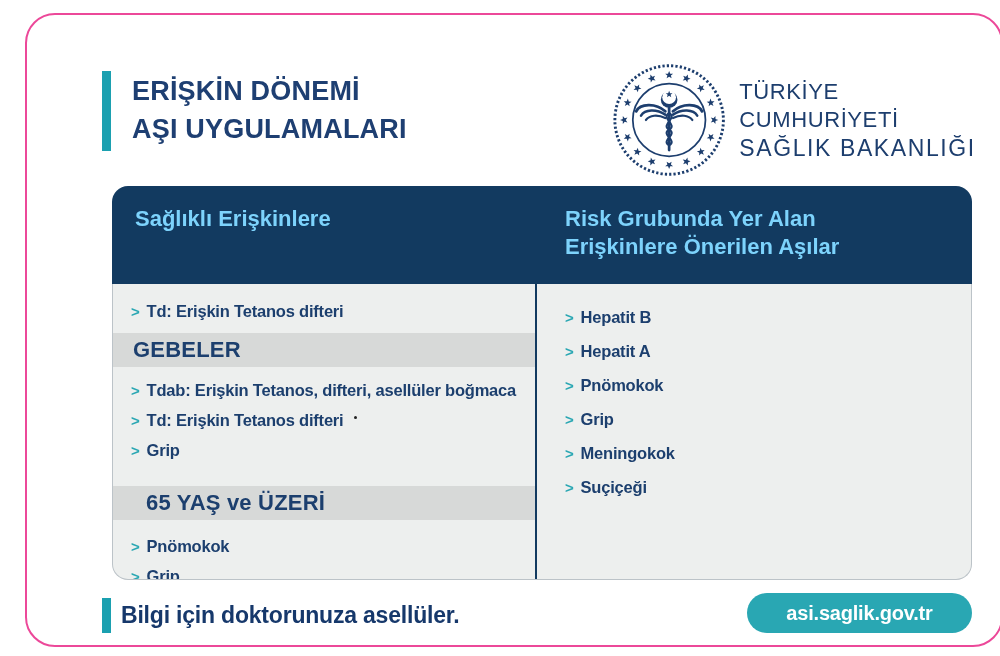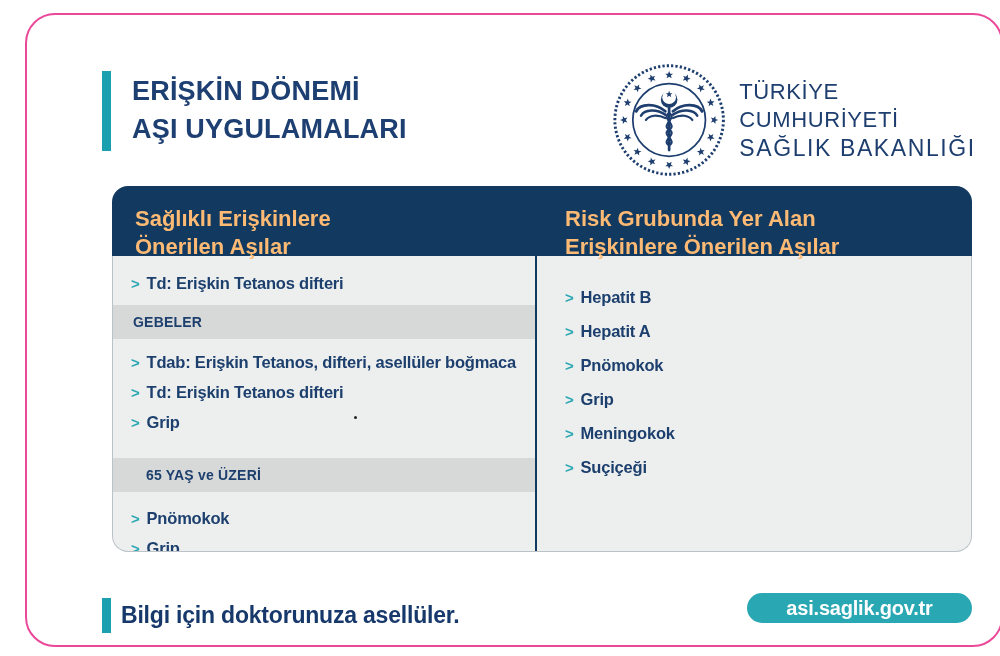--- a/index.html
+++ b/index.html
@@ -16,48 +16,48 @@
               letter-spacing:.2px;padding-top:1px;}
 
   .logo-block{position:absolute;left:584px;top:46px;display:flex;align-items:center;}
   .logo-svg{width:118px;height:118px;display:block;}
   .ministry-text{margin-left:12px;color:#1d3e6e;}
   .ministry-line1{font-size:22px;font-weight:normal;letter-spacing:.6px;line-height:28px;}
   .ministry-line2{font-size:23px;font-weight:normal;letter-spacing:1.6px;line-height:28px;}
 
   
   .vax-table{position:absolute;left:85px;top:171px;width:860px;height:386px;}
-  .thead{display:flex;height:70px;background:#123a60;border-radius:16px 16px 0 0;color:#fdba74;}
+  .thead{display:flex;height:98px;background:#123a60;border-radius:16px 16px 0 0;color:#7dd3fc;}
   .th{font-weight:bold;font-size:22px;line-height:28px;padding-top:19px;box-sizing:border-box;}
   .th-left{width:425px;padding-left:23px;}
   .th-right{flex:1;padding-left:28px;}
   .tbody{display:flex;height:296px;background:#edefee;border:1px solid #bcc3c8;border-top:none;
          border-radius:0 0 16px 16px;overflow:hidden;box-sizing:border-box;}
   .col-left{width:424px;border-right:2px solid #123a60;padding-top:12px;box-sizing:border-box;}
-  .col-right{flex:1;padding-top:24px;}
+  .col-right{flex:1;padding-top:16px;}
 
   .row{color:#1c3f6e;}
   .row.item{display:flex;align-items:baseline;font-weight:bold;font-size:16.5px;
             letter-spacing:-0.2px;padding:4.5px 8px 4.5px 18px;line-height:20px;}
   .col-right .row.item{padding:6.5px 8px 6.5px 28px;}
   .chevron{color:#2aa7b3;font-weight:bold;margin-right:7px;font-size:15px;flex:0 0 auto;}
   .chevron::before{content:">";}
-  .row.band{background:#d7d9d8;font-weight:bold;font-size:14px;letter-spacing:.2px;
+  .row.band{background:#d7d9d8;font-weight:bold;font-size:22px;letter-spacing:.2px;
             padding:7px 18px 7px 20px;margin:7px 0 8px 0;line-height:20px;}
   .col-left .row:nth-child(6){margin-top:21px;padding-left:33px;}
   .col-left .row:nth-child(7){margin-top:11px;}
 
   .dot-artifact{position:absolute;left:327px;top:401px;width:3px;height:3px;
                 background:#222;border-radius:50%;}
 
   
   .footer-block{position:absolute;left:75px;top:583px;display:flex;align-items:center;}
   .footer-bar{width:9px;height:35px;background:#1ba0b0;margin-right:10px;}
   .footer-note{color:#16386b;font-weight:bold;font-size:23px;letter-spacing:-0.2px;}
-  .site-button{position:absolute;left:720px;top:578px;width:225px;height:30px;
+  .site-button{position:absolute;left:720px;top:578px;width:225px;height:40px;
                background:#29a7b3;border:none;border-radius:22px;color:#ffffff;
                font-family:"Liberation Sans", sans-serif;
                font-weight:bold;font-size:20px;letter-spacing:-0.2px;cursor:pointer;
                display:flex;align-items:center;justify-content:center;}
 </style>
 </head>
 <body>
 
 <div class="card">
 
@@ -116,21 +116,20 @@
     <div class="ministry-text">
       <div class="ministry-line1">TÜRKİYE CUMHURİYETİ</div>
       <div class="ministry-line2">SAĞLIK BAKANLIĞI</div>
     </div>
   </div>
 
   <div class="vax-table">
     <div class="thead">
       <div class="th th-left">
         <div>Sağlıklı Erişkinlere</div>
-        <div>Önerilen Aşılar</div>
       </div>
       <div class="th th-right">
         <div>Risk Grubunda Yer Alan</div>
         <div>Erişkinlere Önerilen Aşılar</div>
       </div>
     </div>
     <div class="tbody">
       <div class="col-left">
           <div class="row item">
             <span class="chevron"></span>

